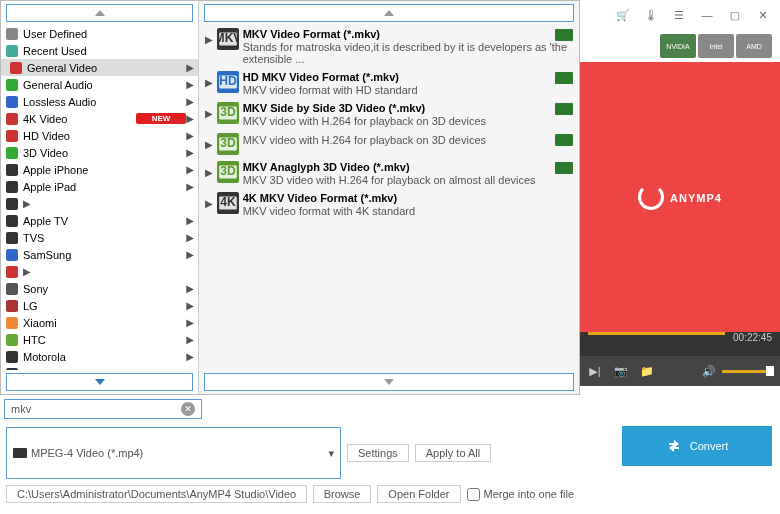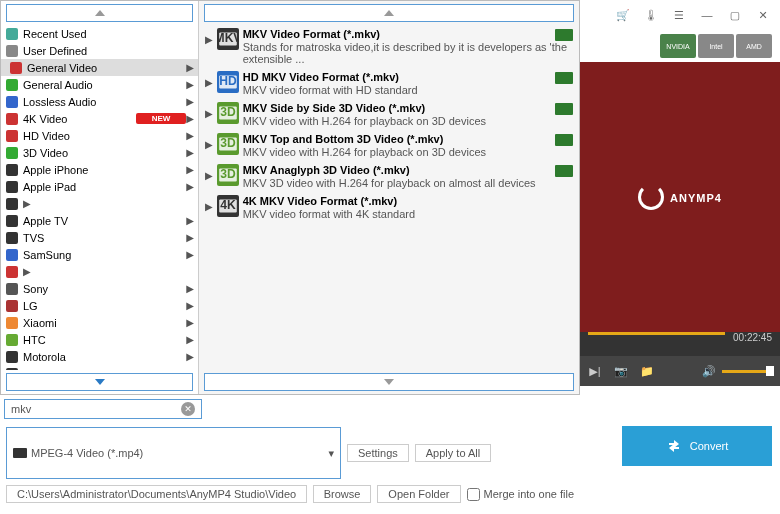--- a/index.html
+++ b/index.html
@@ -48,21 +48,21 @@
 .path-input { flex: 1; max-width: 335px; border: 1px solid #ccc; padding: 2px 10px; font-size: 11px; color: #555; }
 .checkbox-wrap { display: flex; align-items: center; gap: 4px; color: #555; }
 
 
 .titlebar { height: 30px; display: flex; align-items: center; justify-content: flex-end; gap: 14px; padding: 0 10px; }
 .tb-icon { width: 14px; height: 14px; cursor: pointer; color: #666; display: flex; align-items: center; justify-content: center; }
 .gpu-badges { display: flex; gap: 2px; justify-content: flex-end; padding: 4px 8px; }
 .gpu-badge { width: 36px; height: 24px; background: #888; border-radius: 2px; display: flex; align-items: center; justify-content: center; color: #fff; font-size: 7px; }
 .gpu-badge.nvidia { background: #4a824a; }
 
-.preview { background: #7f1d1d; height: 270px; margin: 0; display: flex; align-items: center; justify-content: center; position: relative; }
+.preview { background: #ef4444; height: 270px; margin: 0; display: flex; align-items: center; justify-content: center; position: relative; }
 .preview-logo { color: #fff; font-weight: bold; font-size: 20px; letter-spacing: 1px; }
 .preview-logo-icon { display: inline-block; width: 26px; height: 26px; border: 3px solid #fff; border-radius: 50%; border-top-color: transparent; margin-right: 6px; vertical-align: middle; }
 
 .timeline { height: 24px; background: #333; position: relative; display: flex; align-items: flex-start; padding: 0 8px; }
 .timeline-track { flex: 1; height: 3px; background: #e6a817; position: relative; }
 .timeline-time { color: #ccc; font-size: 10px; margin-left: 8px; }
 
 .controls-bar { height: 30px; background: #444; display: flex; align-items: center; padding: 0 8px; gap: 12px; }
 .ctrl-icon { width: 14px; height: 14px; cursor: pointer; display: flex; align-items: center; justify-content: center; color: #ccc; }
 .vol-wrap { display: flex; align-items: center; gap: 6px; margin-left: auto; }
@@ -82,32 +82,32 @@
       <div class="category-list">
         <div class="scroll-up">
           <svg viewBox="0 0 10 6">
               <path d="M0 6 L5 0 L10 6" fill="#999"></path>
             </svg>
         </div>
         <div class="category-items" id="cat-items">
             <div class="cat-item">
               <span class="cat-icon">
                 <svg viewBox="0 0 14 14">
+                  <rect width="12" height="12" x="1" y="1" rx="2" fill="#888"></rect>
+                </svg>
+              </span>
+              <span class="cat-label">User Defined</span>
+            </div>
+            <div class="cat-item">
+              <span class="cat-icon">
+                <svg viewBox="0 0 14 14">
                   <rect width="12" height="12" x="1" y="1" rx="2" fill="#4a9"></rect>
                 </svg>
               </span>
               <span class="cat-label">Recent Used</span>
-            </div>
-            <div class="cat-item">
-              <span class="cat-icon">
-                <svg viewBox="0 0 14 14">
-                  <rect width="12" height="12" x="1" y="1" rx="2" fill="#888"></rect>
-                </svg>
-              </span>
-              <span class="cat-label">User Defined</span>
             </div>
             <div class="cat-item selected">
               <span class="cat-icon">
                 <svg viewBox="0 0 14 14">
                   <rect width="12" height="12" x="1" y="1" rx="2" fill="#c33"></rect>
                 </svg>
               </span>
               <span class="cat-label">General Video</span>
               <span class="cat-arrow">▶</span>
             </div>
@@ -331,21 +331,20 @@
             </div>
             <div class="fmt-item">
               <span class="fmt-arrow">▶</span>
               <span class="fmt-icon" style="background:#5a9a2e">
                 <svg viewBox="0 0 20 20">
                   <rect x="2" y="4" width="16" height="12" fill="#fff" opacity="0.85" rx="1"></rect>
                   <text x="10" y="13" text-anchor="middle" font-size="6" fill="#5a9a2e" font-weight="bold">3D</text>
                 </svg>
               </span>
               <div class="fmt-text">
-                <div class="fmt-title">MKV Top and Bottom 3D Video (*.mkv)</div>
                 <div class="fmt-desc">MKV video with H.264 for playback on 3D devices</div>
               </div>
               <span class="fmt-badge"></span>
             </div>
             <div class="fmt-item">
               <span class="fmt-arrow">▶</span>
               <span class="fmt-icon" style="background:#5a9a2e">
                 <svg viewBox="0 0 20 20">
                   <rect x="2" y="4" width="16" height="12" fill="#fff" opacity="0.85" rx="1"></rect>
                   <text x="10" y="13" text-anchor="middle" font-size="6" fill="#5a9a2e" font-weight="bold">3D</text>

